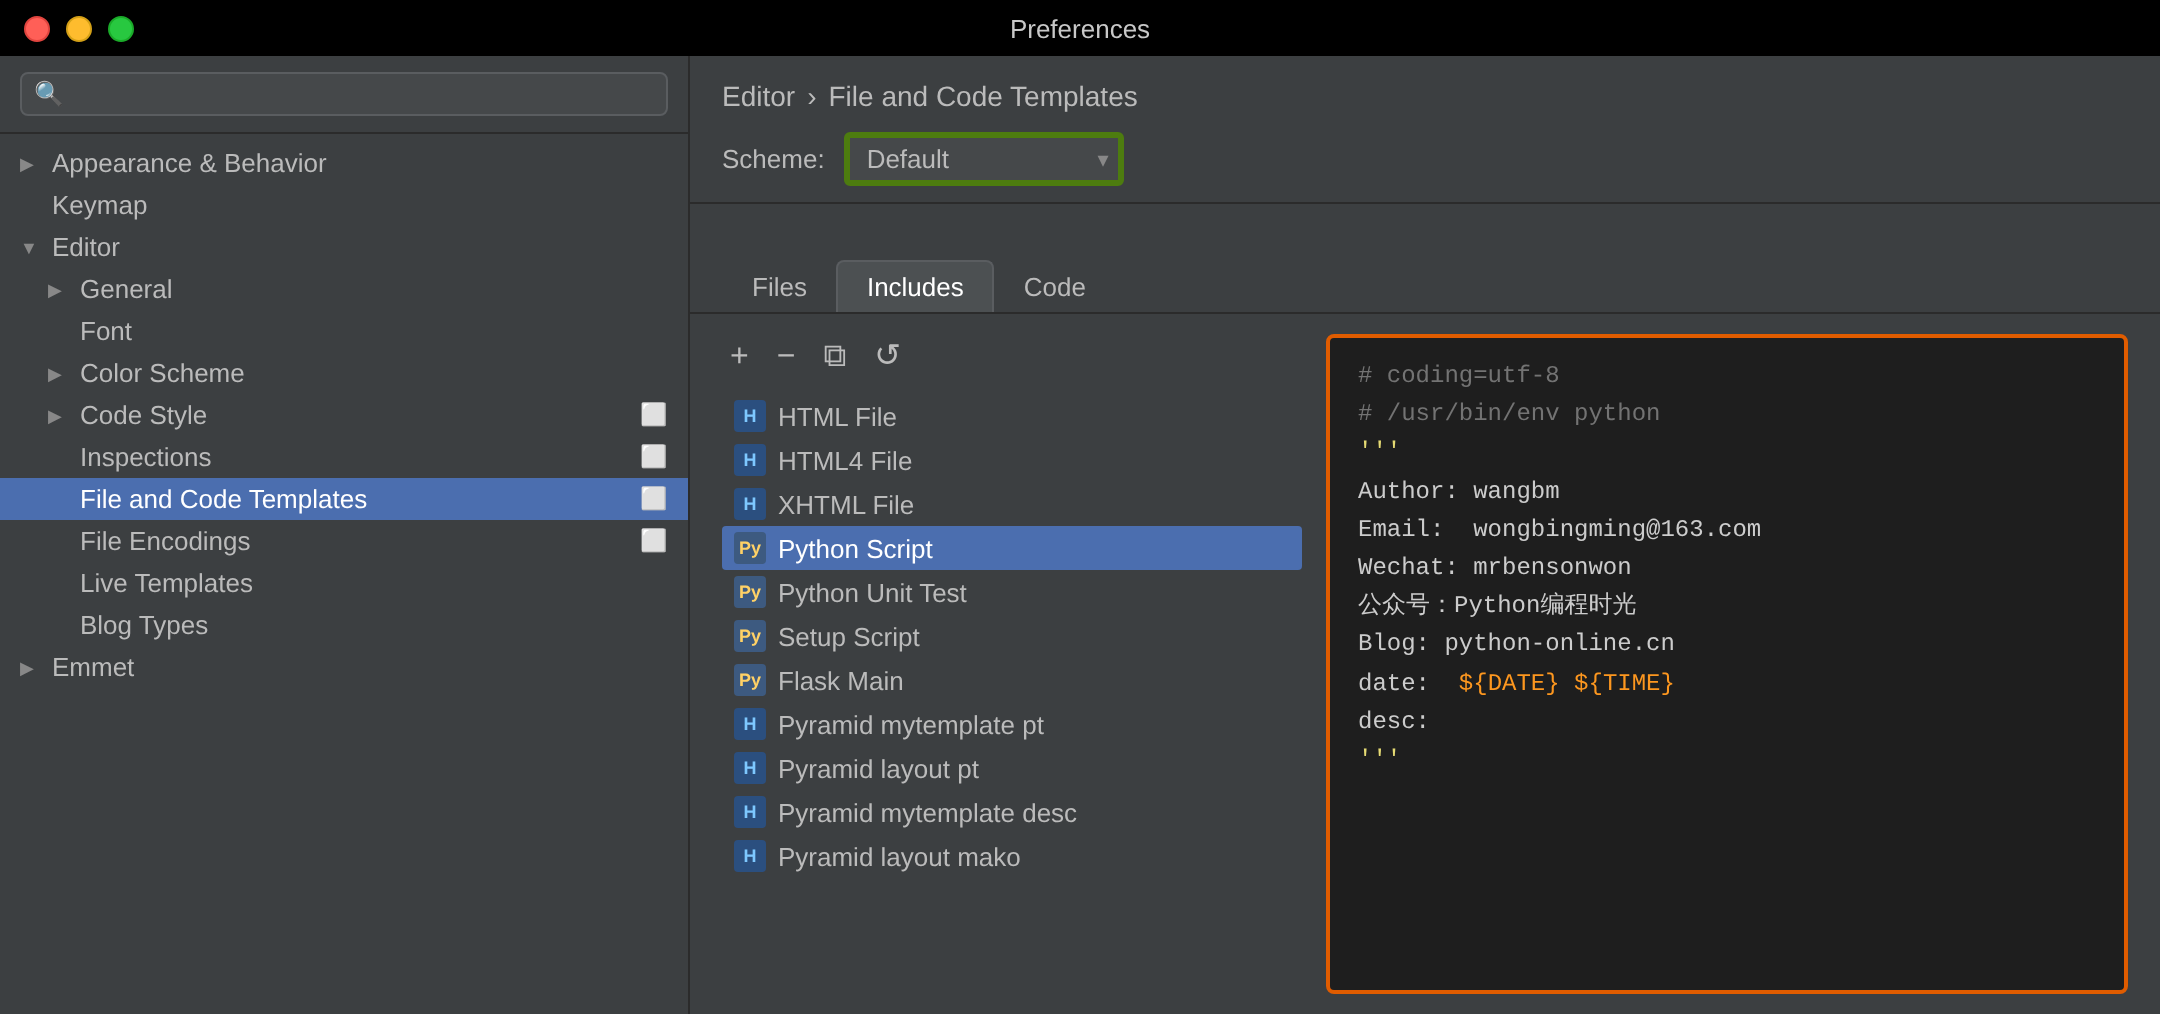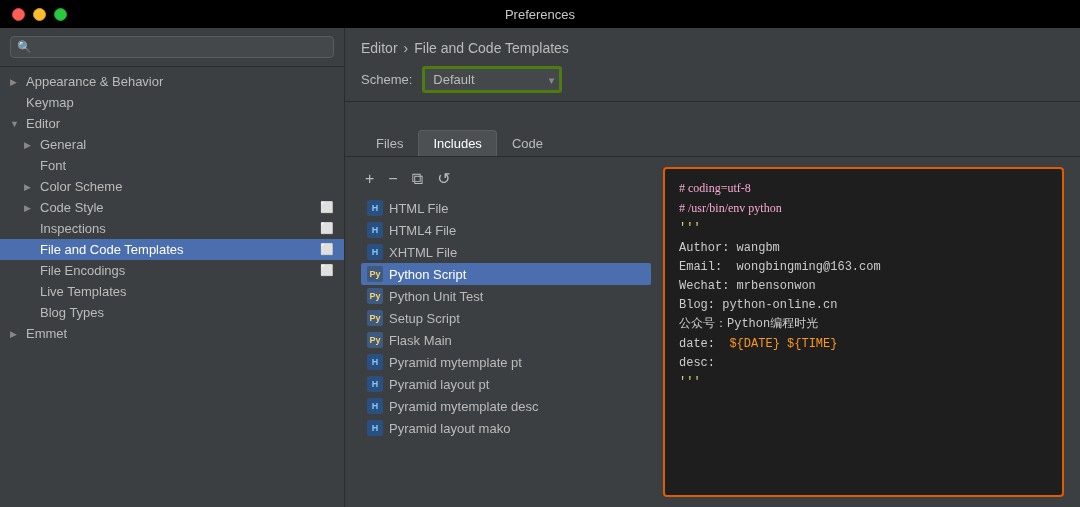--- a/index.html
+++ b/index.html
@@ -282,21 +282,21 @@
       padding: 10px 14px;
       font-family: 'Menlo', 'Monaco', 'Courier New', monospace;
       font-size: 12px;
       line-height: 1.6;
       color: #cccccc;
       overflow: auto;
       flex: 1;
     }
 
     .code-line { display: block; white-space: pre; }
-    .c-comment { color: #f9a8d4; font-family: Liberation Serif, serif; }
+    .c-comment { color: #737373; }
     .c-string { color: #e6db74; }
     .c-orange { color: #fd971f; }
   </style>
 </head>
 <body>
 
 <div class="titlebar">
   <div class="titlebar-buttons">
     <div class="tb-btn tb-close"></div>
     <div class="tb-btn tb-min"></div>
@@ -473,22 +473,22 @@
         <div class="code-content">
 
         <span class="code-line"><span class="c-comment"># coding=utf-8</span></span>
             <span class="code-line"><span class="c-comment"># /usr/bin/env python</span></span>
             <span class="code-line"></span>
             <span class="code-line"><span class="c-string">'''</span></span>
             <span class="code-line"></span>
             <span class="code-line">Author: wangbm</span>
             <span class="code-line">Email:  wongbingming@163.com</span>
             <span class="code-line">Wechat: mrbensonwon</span>
+            <span class="code-line">公众号：Python编程时光</span>
             <span class="code-line">Blog: python-online.cn</span>
-            <span class="code-line">公众号：Python编程时光</span>
             <span class="code-line"></span>
             <span class="code-line">date:  <span class="c-orange">${DATE}</span> <span class="c-orange">${TIME}</span></span>
             <span class="code-line">desc:</span>
             <span class="code-line"><span class="c-string">'''</span></span>
           </div>
       </div>
 
     </div>
   </div>
 </div>

